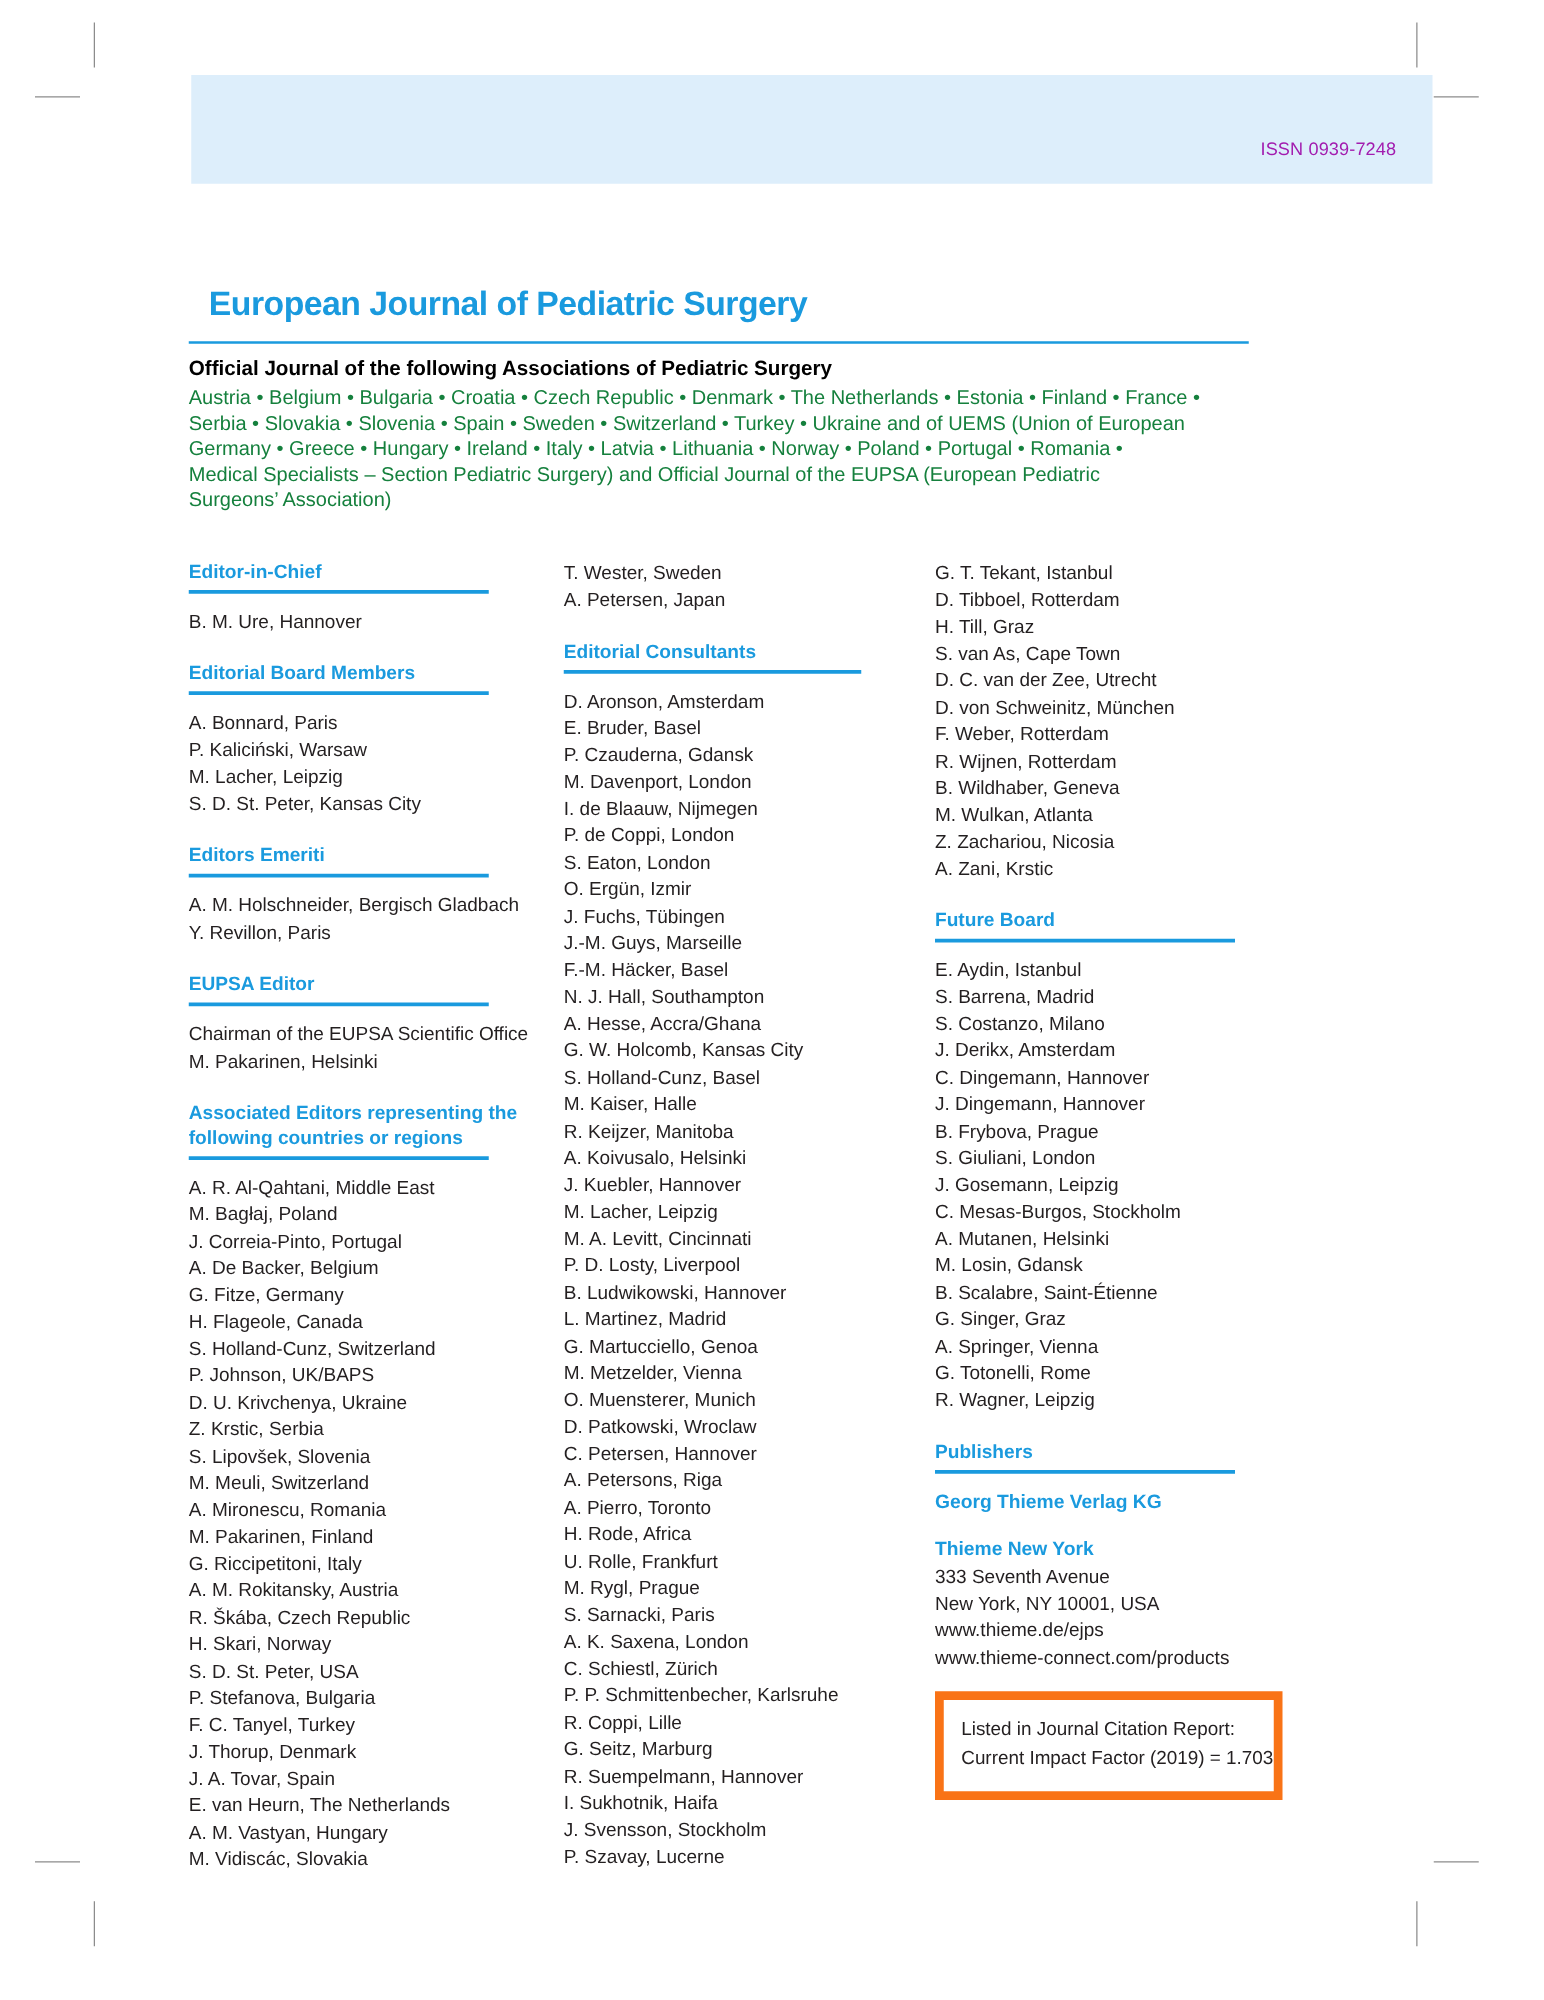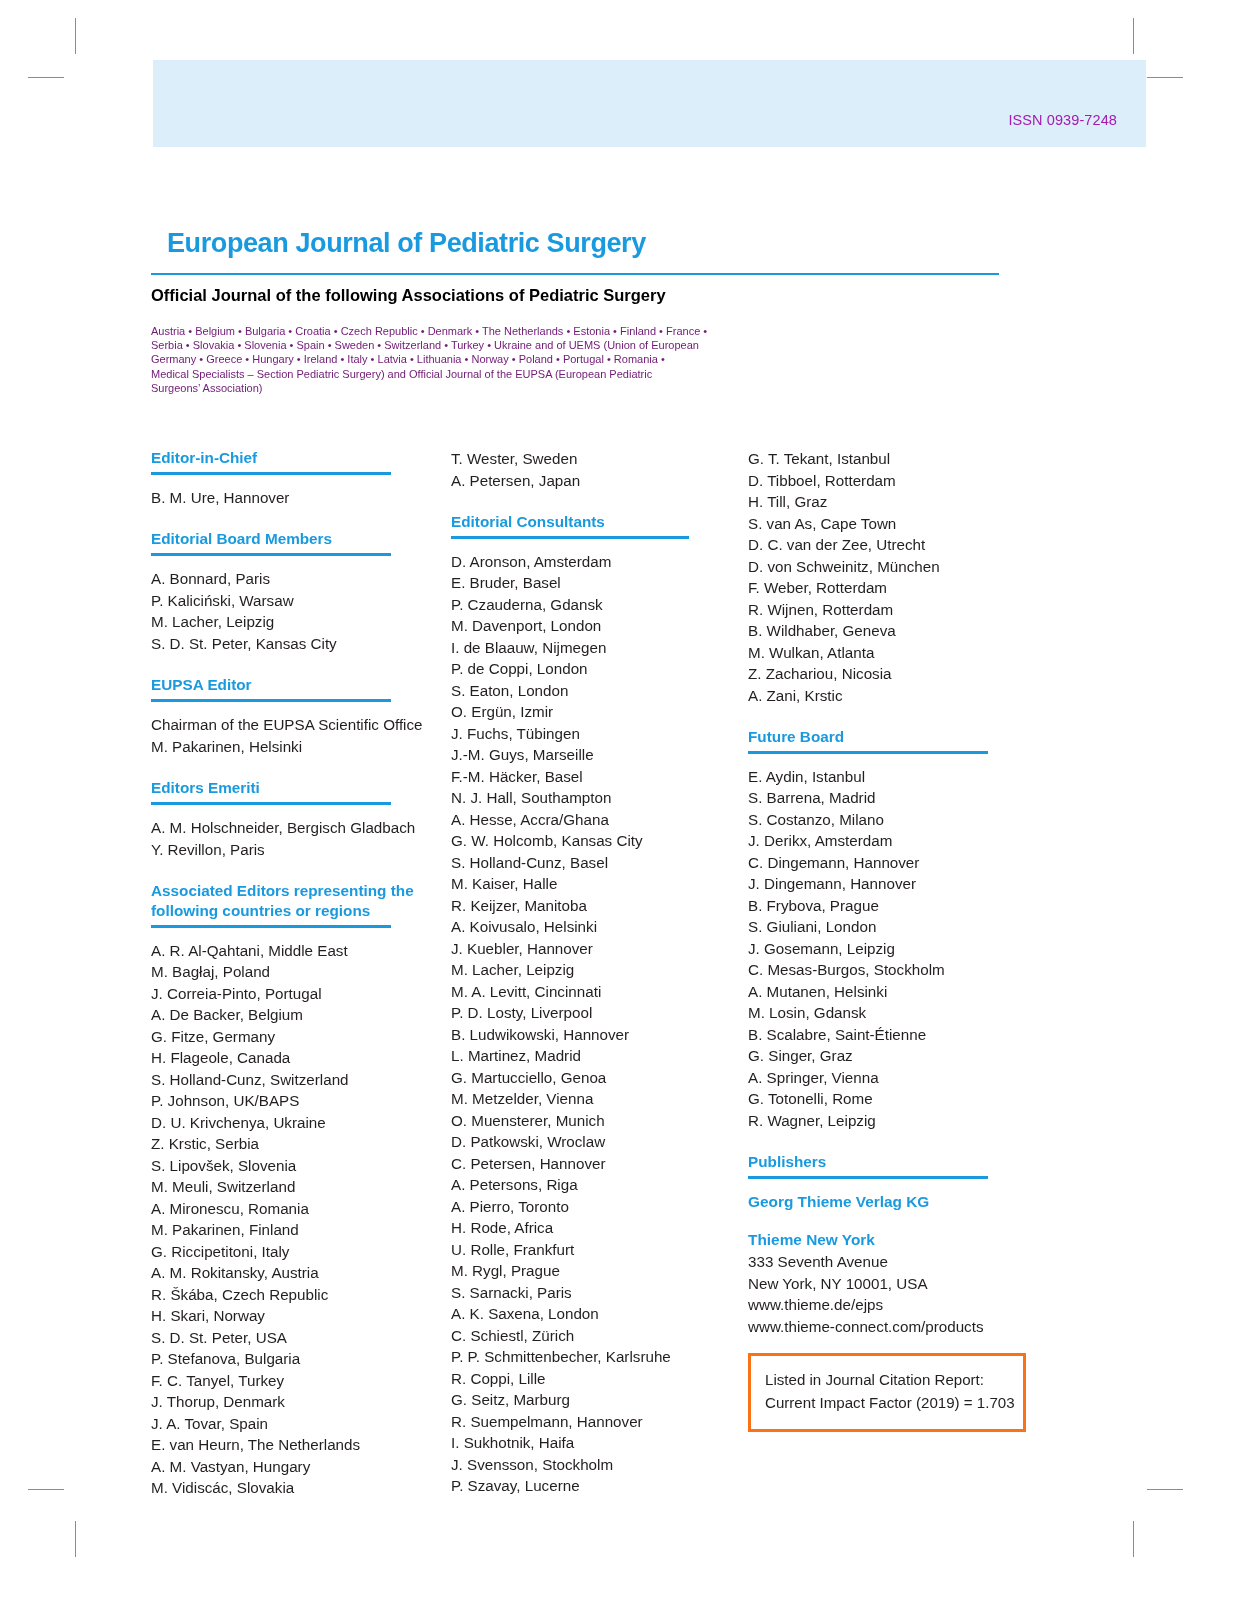--- a/index.html
+++ b/index.html
@@ -68,24 +68,24 @@
     width: 848px;
   }
   .subtitle {
     margin-top: 11px;
     font-size: 16.5px;
     font-weight: bold;
     color: #000000;
     line-height: 1.2;
   }
   .countries {
-    margin-top: 18px;
-    font-size: 11px;
+    margin-top: 3px;
+    font-size: 16px;
     line-height: 1.285;
-    color: #701a75;
+    color: #15803d;
     width: 852px;
   }
 
   
   .columns {
     position: absolute;
     left: 151px;
     top: 448px;
     width: 900px;
   }
@@ -138,21 +138,21 @@
     font-size: 15.2px;
     line-height: 1.42;
     color: #231f20;
     white-space: nowrap;
   }
   .pub-block { margin-bottom: 16px; }
 
   
   .if-box {
     margin-top: 16px;
-    border: 3px solid #f97316;
+    border: 7px solid #f97316;
     width: 278px;
     box-sizing: border-box;
     padding: 13px 14px 14px 14px;
   }
   .if-line {
     font-size: 15.1px;
     line-height: 1.5;
     color: #231f20;
     white-space: nowrap;
   }
@@ -204,34 +204,34 @@
         <div class="sect-rule"></div>
         <ul class="name-list">
             <li>A. Bonnard, Paris</li>
             <li>P. Kaliciński, Warsaw</li>
             <li>M. Lacher, Leipzig</li>
             <li>S. D. St. Peter, Kansas City</li>
           </ul>
       </div>
 
       <div class="sect-block">
+        <div class="sect-head">Editors Emeriti</div>
+        <div class="sect-rule"></div>
+        <ul class="name-list">
+            <li>A. M. Holschneider, Bergisch Gladbach</li>
+            <li>Y. Revillon, Paris</li>
+          </ul>
+      </div>
+
+      <div class="sect-block">
         <div class="sect-head">EUPSA Editor</div>
         <div class="sect-rule"></div>
         <ul class="name-list">
             <li>Chairman of the EUPSA Scientific Office</li>
             <li>M. Pakarinen, Helsinki</li>
-          </ul>
-      </div>
-
-      <div class="sect-block">
-        <div class="sect-head">Editors Emeriti</div>
-        <div class="sect-rule"></div>
-        <ul class="name-list">
-            <li>A. M. Holschneider, Bergisch Gladbach</li>
-            <li>Y. Revillon, Paris</li>
           </ul>
       </div>
 
       <div class="sect-block">
         <div class="sect-head">Associated Editors representing the</div>
         <div class="sect-head">following countries or regions</div>
         <div class="sect-rule"></div>
         <ul class="name-list">
             <li>A. R. Al-Qahtani, Middle East</li>
             <li>M. Bagłaj, Poland</li>

